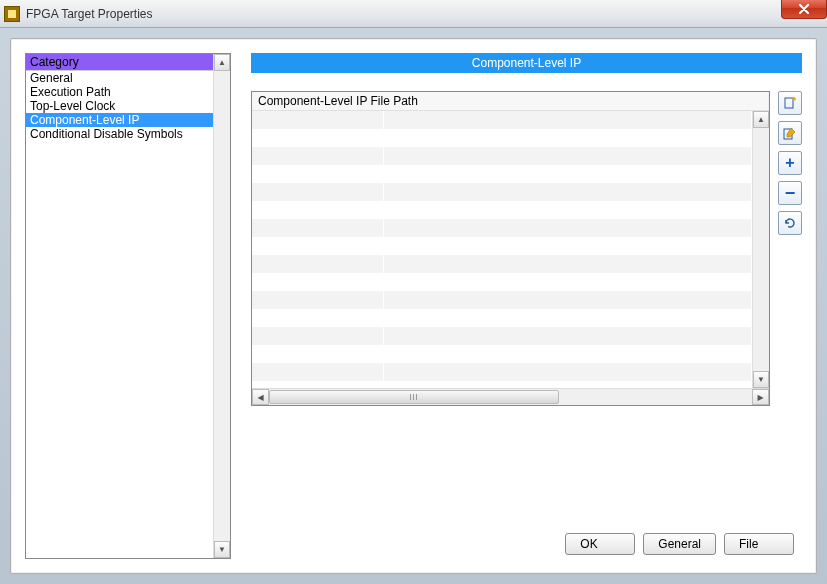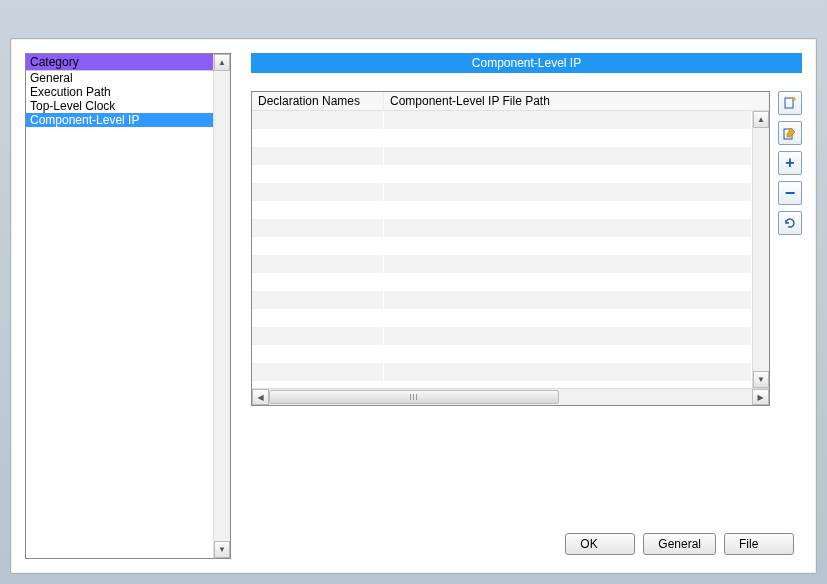--- a/index.html
+++ b/index.html
@@ -258,51 +258,60 @@
     cursor: pointer;
     font-size: 12px;
     text-align: left;
   }
 </style>
 </head>
 <body>
 
 <div class="window">
 
+  <div class="titlebar">
+    <span class="app-icon"></span>
+    <span class="title-text">FPGA Target Properties</span>
+    <div class="close-btn">
+      <svg width="12" height="10" viewBox="0 0 12 10">
+        <path d="M2 1 L10 9 M10 1 L2 9" stroke="#fff" stroke-width="2" stroke-linecap="round"></path>
+      </svg>
+    </div>
+  </div>
 
   <div class="content">
     <div class="inner-panel">
       <div class="layout">
 
         <div class="category-pane">
           <div class="listbox">
             <div class="list-content">
               <div class="list-header">Category</div>
               <div id="category-items">
                   <div class="list-item">General</div>
                   <div class="list-item">Execution Path</div>
                   <div class="list-item">Top-Level Clock</div>
                   <div class="list-item selected">Component-Level IP</div>
+                  <div class="list-item">Conditional Disable Symbols</div>
                 </div>
             </div>
             <div class="vscroll">
               <div class="sb-btn">▲</div>
               <div class="sb-track"></div>
               <div class="sb-btn">▼</div>
             </div>
           </div>
         </div>
 
         <div class="right-pane">
           <div class="banner">Component-Level IP</div>
 
           <div class="table-area">
             <div class="table-box">
               <div class="table-headers">
-                <div class="th col1">Declaration Names</div>
                 <div class="th col2">Component-Level IP File Path</div>
               </div>
               <div class="table-body">
                 <div class="rows" id="table-rows">
                     <div class="data-row">
                       <div class="cell c1"></div>
                       <div class="cell c2"></div>
                     </div>
                     <div class="data-row">
                       <div class="cell c1"></div>

